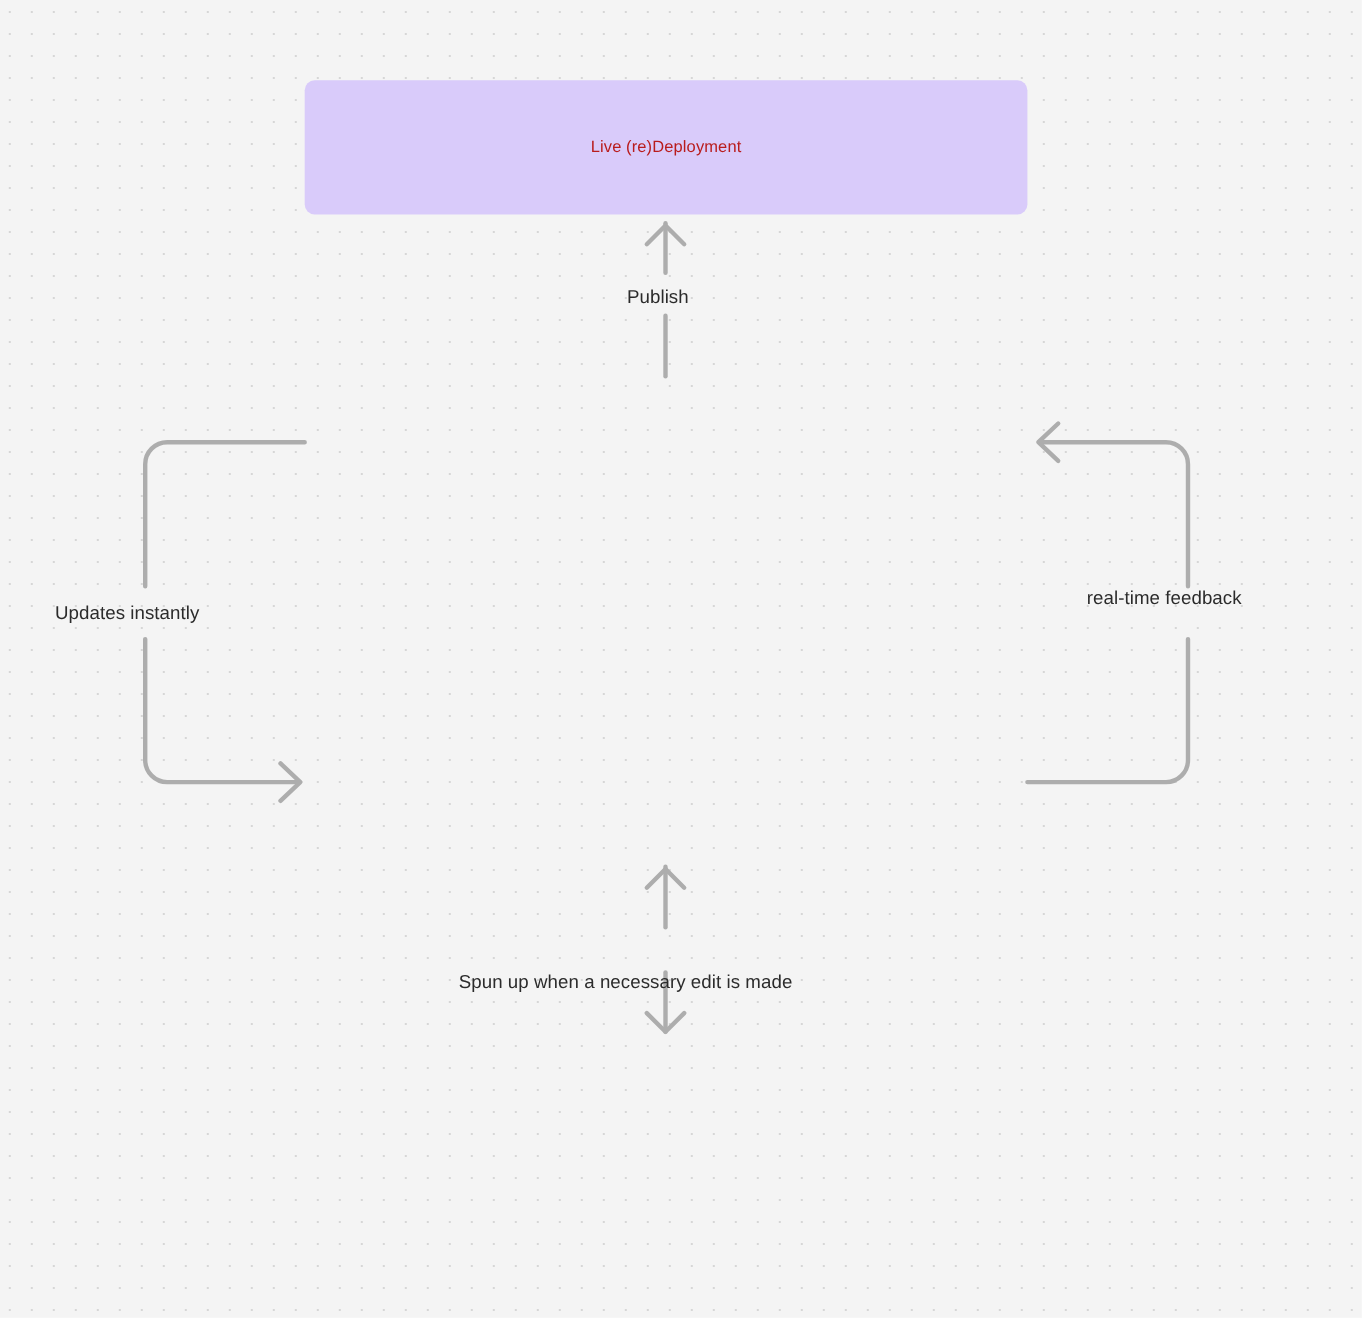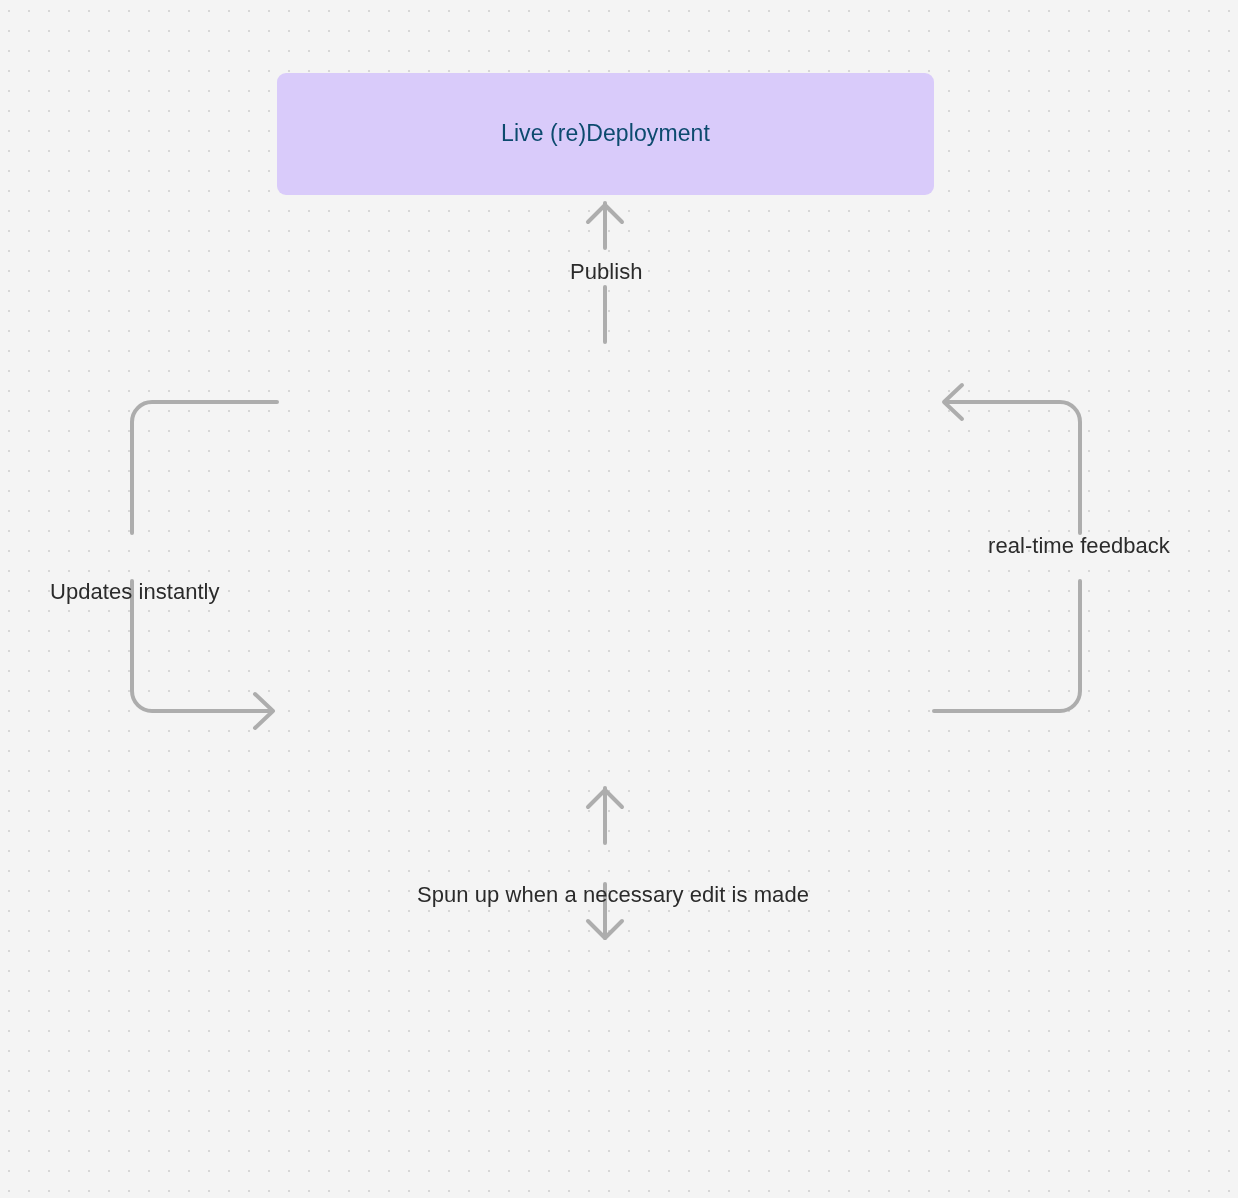--- a/index.html
+++ b/index.html
@@ -34,46 +34,46 @@
   }
 
   .node {
     position: absolute;
     box-sizing: border-box;
     background: #d9cbfa;
     border-radius: 9px;
     display: flex;
     align-items: center;
     justify-content: center;
-    color: #0c4a6e;
-    font-size: 23px;
+    color: #b91c1c;
+    font-size: 15px;
     font-family: "Liberation Sans", sans-serif;
     letter-spacing: 0.1px;
     line-height: 1.2;
     text-align: center;
   }
 
   #node-live         { left: 277px; top: 73px;  width: 657px; height: 122px; }
   #node-editor       { left: 277px; top: 342px; width: 657px; height: 122px; }
   #node-preview      { left: 277px; top: 651px; width: 657px; height: 122px; }
   #node-devserver    { left: 277px; top: 959px; width: 657px; height: 122px; }
 
   .edge-label {
     position: absolute;
     color: #2b2b2b;
-    font-size: 22px;
+    font-size: 17px;
     font-family: "Liberation Sans", sans-serif;
     white-space: nowrap;
     letter-spacing: 0.05px;
     line-height: 1;
     background: transparent;
   }
 
   #label-publish      { left: 570px; top: 261px; }
-  #label-updates      { left: 50px;  top: 549px; margin-top: 32px; }
+  #label-updates      { left: 50px;  top: 549px; }
   #label-realtime     { left: 988px; top: 535px; }
   #label-spunup       { left: 417px; top: 884px; }
 </style>
 </head>
 <body>
 
 <div id="canvas">
 
   <svg id="edge-layer" width="1238" height="1198" viewBox="0 0 1238 1198" xmlns="http://www.w3.org/2000/svg">
 

